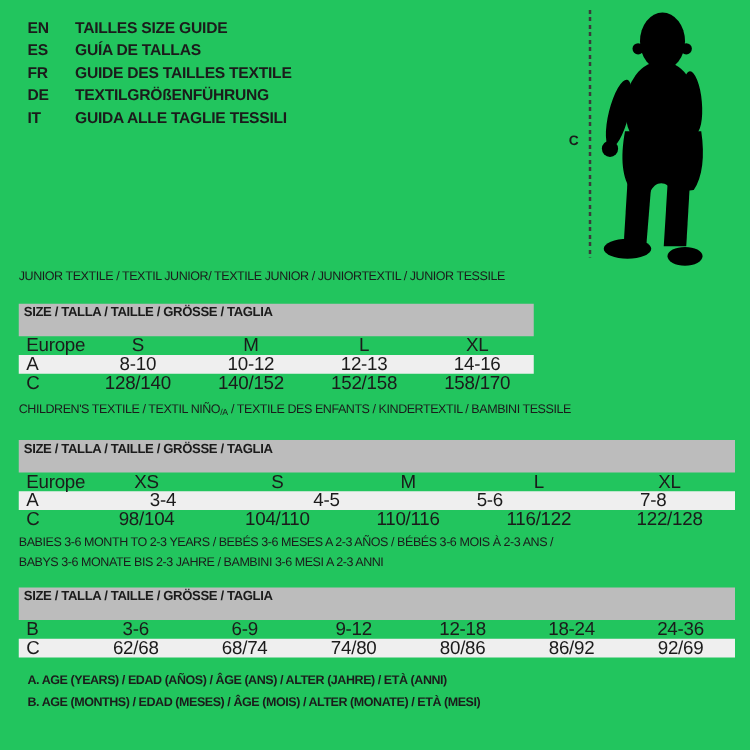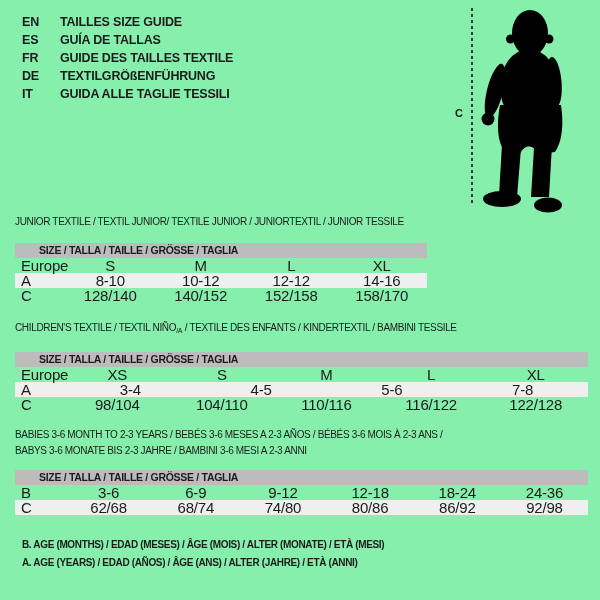--- a/index.html
+++ b/index.html
@@ -1,17 +1,17 @@
 <!DOCTYPE html>
 <html><head>
 <meta charset="utf-8">
 <style>
   html,body { margin:0; padding:0; background:#ffffff; }
   .canvas {
-    position:relative; width:600px; height:600px; background:#86efac;
+    position:relative; width:600px; height:600px; background:#22c55e;
     font-family:"Liberation Sans", sans-serif; color:#1b1b1b; overflow:hidden;
   }
 
   
   .lang-block { position:absolute; left:22px; top:13px; }
   .lang-row  { display:flex; height:18px; line-height:18px;
                font-size:12.5px; font-weight:bold; letter-spacing:-0.2px; white-space:nowrap; }
   .lang-code { width:38px; }
 
   
@@ -22,22 +22,22 @@
   .baby-svg { position:absolute; left:25px; top:5px; }
 
   
   .sec-title { position:absolute; left:15px; font-size:10px; font-weight:normal;
                letter-spacing:-0.35px; white-space:nowrap; line-height:13px; }
   .sec-title .sub { font-size:7px; vertical-align:-2px; letter-spacing:-0.2px; }
   .two-line { line-height:16px; }
 
   
   .size-table { position:absolute; left:15px; }
-  .t-bar { height:15px; line-height:15px; background:#bcbcbc;
-           font-size:10.5px; font-weight:bold; letter-spacing:-0.3px; padding-left:24px; }
+  .t-bar { height:26px; line-height:15px; background:#bcbcbc;
+           font-size:10.5px; font-weight:bold; letter-spacing:-0.3px; padding-left:4px; }
   .t-row { display:flex; height:15px; line-height:15px; font-size:15px; letter-spacing:-0.2px; }
   .t-row.shaded { background:#efefef; }
   .t-lbl { width:50px; padding-left:6px; box-sizing:border-box; }
   .t-cell { flex:1; text-align:center; }
 
   
   .footnotes { position:absolute; left:22px; top:536px; }
   .fn-row { height:17.5px; line-height:17.5px; font-size:10px; font-weight:bold;
             letter-spacing:-0.35px; white-space:nowrap; }
 </style>
@@ -98,21 +98,21 @@
       <span class="t-lbl">Europe</span>
       <span class="t-cell">S</span>
       <span class="t-cell">M</span>
       <span class="t-cell">L</span>
       <span class="t-cell">XL</span>
     </div>
     <div class="t-row shaded">
       <span class="t-lbl">A</span>
       <span class="t-cell">8-10</span>
       <span class="t-cell">10-12</span>
-      <span class="t-cell">12-12</span>
+      <span class="t-cell">12-13</span>
       <span class="t-cell">14-16</span>
     </div>
     <div class="t-row">
       <span class="t-lbl">C</span>
       <span class="t-cell">128/140</span>
       <span class="t-cell">140/152</span>
       <span class="t-cell">152/158</span>
       <span class="t-cell">158/170</span>
     </div>
   </div>
@@ -160,22 +160,22 @@
       <span class="t-cell">18-24</span>
       <span class="t-cell">24-36</span>
     </div>
     <div class="t-row shaded">
       <span class="t-lbl">C</span>
       <span class="t-cell">62/68</span>
       <span class="t-cell">68/74</span>
       <span class="t-cell">74/80</span>
       <span class="t-cell">80/86</span>
       <span class="t-cell">86/92</span>
-      <span class="t-cell">92/98</span>
+      <span class="t-cell">92/69</span>
     </div>
   </div>
 
   <div class="footnotes">
+    <div class="fn-row">A. AGE (YEARS) / EDAD (AÑOS) / ÂGE (ANS) / ALTER (JAHRE) / ETÀ (ANNI)</div>
     <div class="fn-row">B. AGE (MONTHS) / EDAD (MESES) / ÂGE (MOIS) / ALTER (MONATE) / ETÀ (MESI)</div>
-    <div class="fn-row">A. AGE (YEARS) / EDAD (AÑOS) / ÂGE (ANS) / ALTER (JAHRE) / ETÀ (ANNI)</div>
   </div>
 
 </div>
 
 </body></html>

